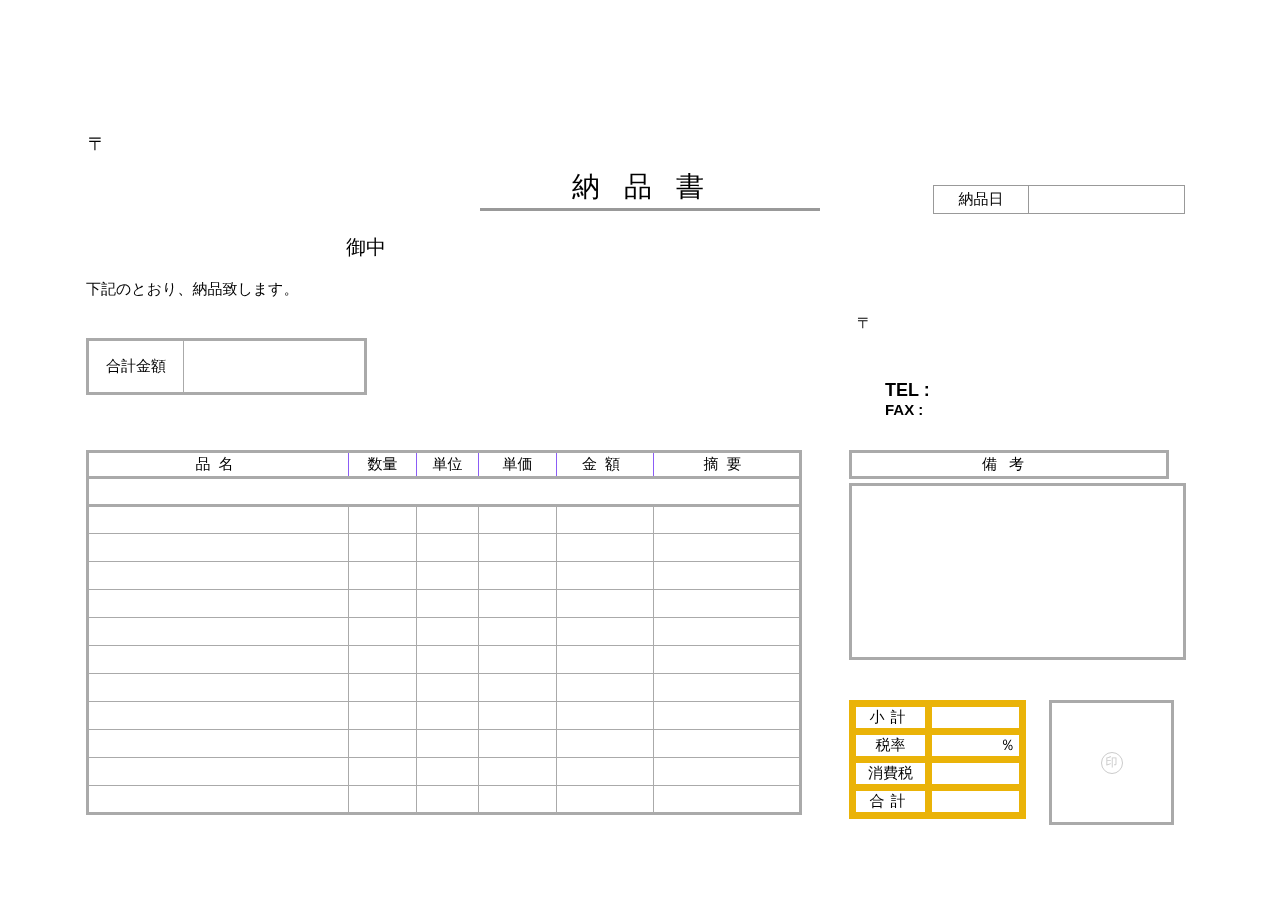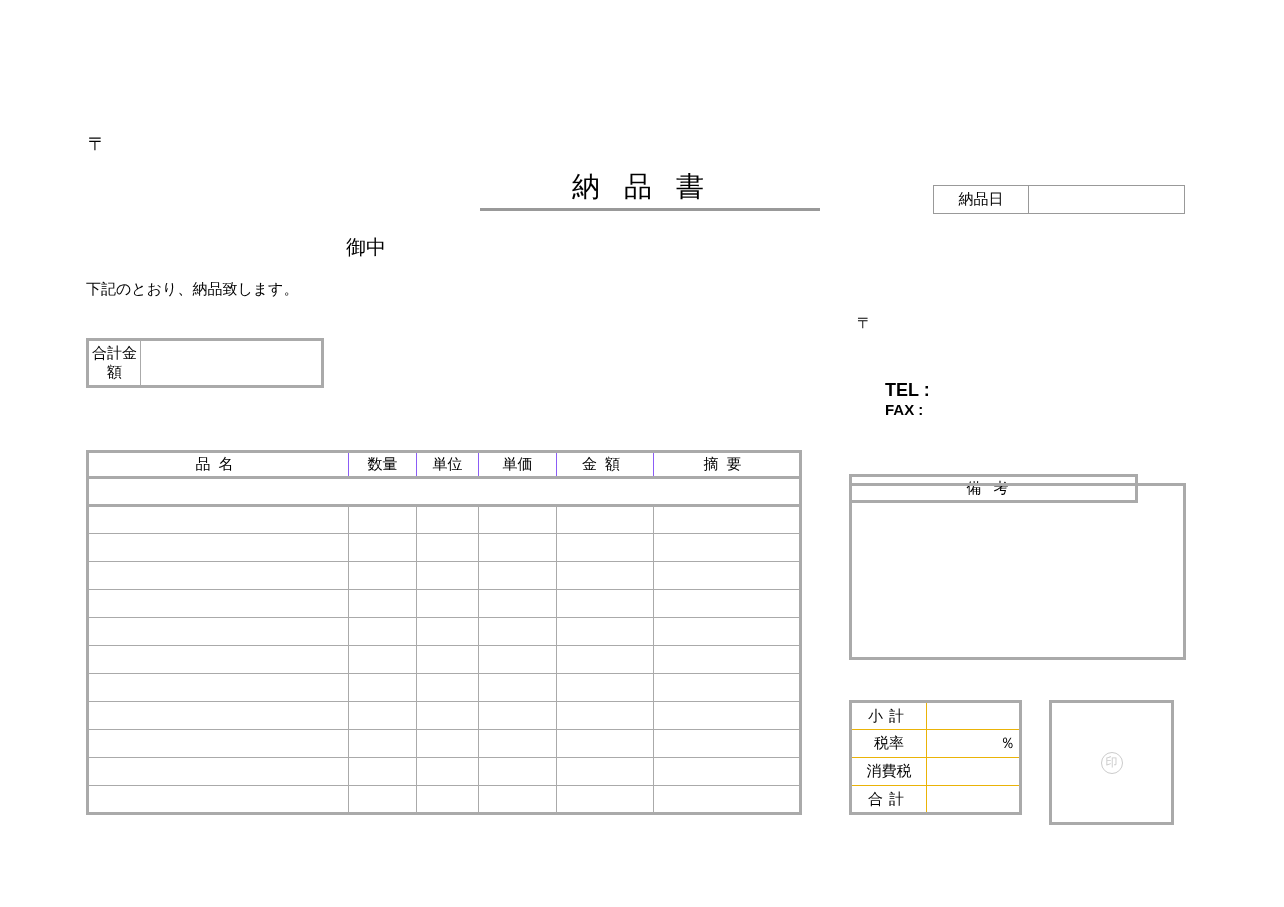--- a/index.html
+++ b/index.html
@@ -60,23 +60,23 @@
       font-size: 15px;
     }
     .total-box {
       position: absolute;
       left: 86px;
       top: 338px;
       display: flex;
       border: 3px solid #aaa;
     }
     .total-label {
-      width: 52px;
-      font-size: 15px;
-      padding: 3px 2px;
+      width: 95px;
+      font-size: 15px;
+      padding: 16px 2px;
       border-right: 1px solid #aaa;
       text-align: center;
     }
     .total-value {
       width: 180px;
       padding: 4px;
     }
     .postal-mark-right {
       position: absolute;
       left: 857px;
@@ -126,45 +126,44 @@
     .col-unit { width: 62px; letter-spacing: 0 !important; }
     .col-price { width: 78px; letter-spacing: 0 !important; }
     .col-amount { width: 97px; }
     .col-note { width: 147px; }
     .tbody-gap { height: 8px; }
     .tbody-gap td { border: none !important; }
     .remarks-header {
       position: absolute;
       left: 849px;
       top: 450px;
-      width: 289px;
+      width: 320px;
       border: 3px solid #aaa;
       text-align: center;
       font-size: 15px;
       padding: 2px 0;
       letter-spacing: 12px;
-      margin-top: 24px;
     }
     .remarks-box {
       position: absolute;
       left: 849px;
       top: 483px;
       width: 337px;
       height: 177px;
       border: 3px solid #aaa;
     }
     .summary-table {
       position: absolute;
       left: 849px;
       top: 700px;
       border-collapse: collapse;
       border: 3px solid #aaa;
     }
     .summary-table td {
-      border: 1px solid #eab308;
+      border: 7px solid #eab308;
       font-size: 15px;
       height: 28px;
     }
     .summary-label {
       width: 76px;
       text-align: center;
       letter-spacing: 6px;
     }
     .summary-label-tight {
       width: 76px;

